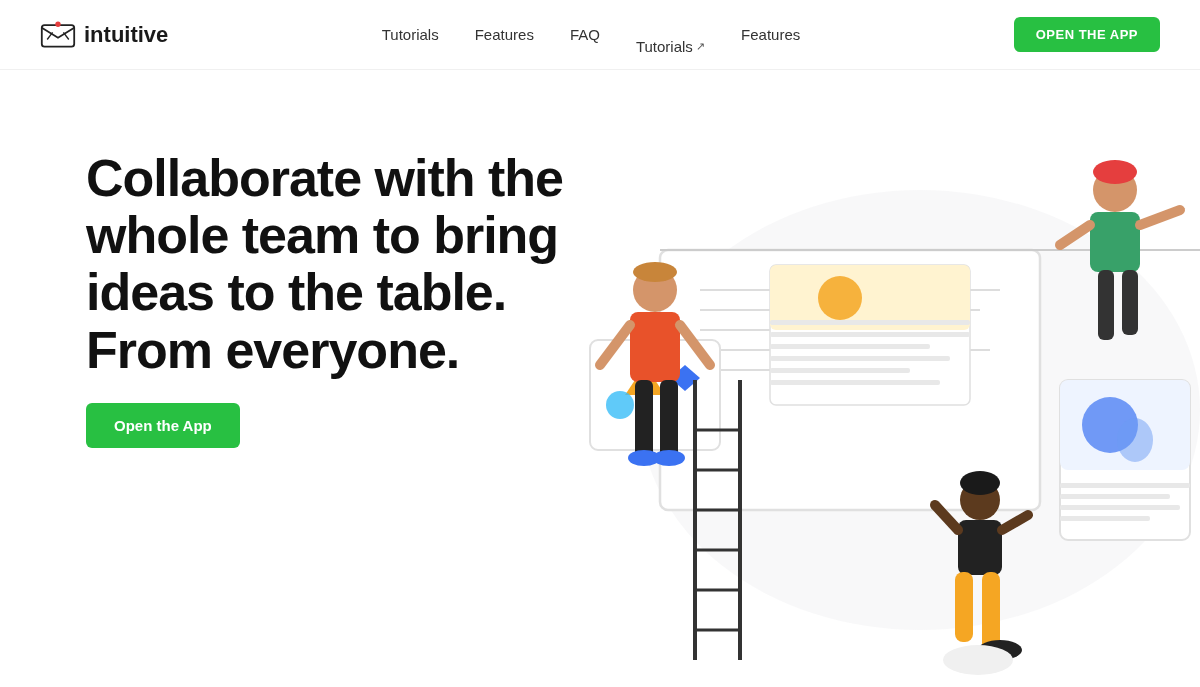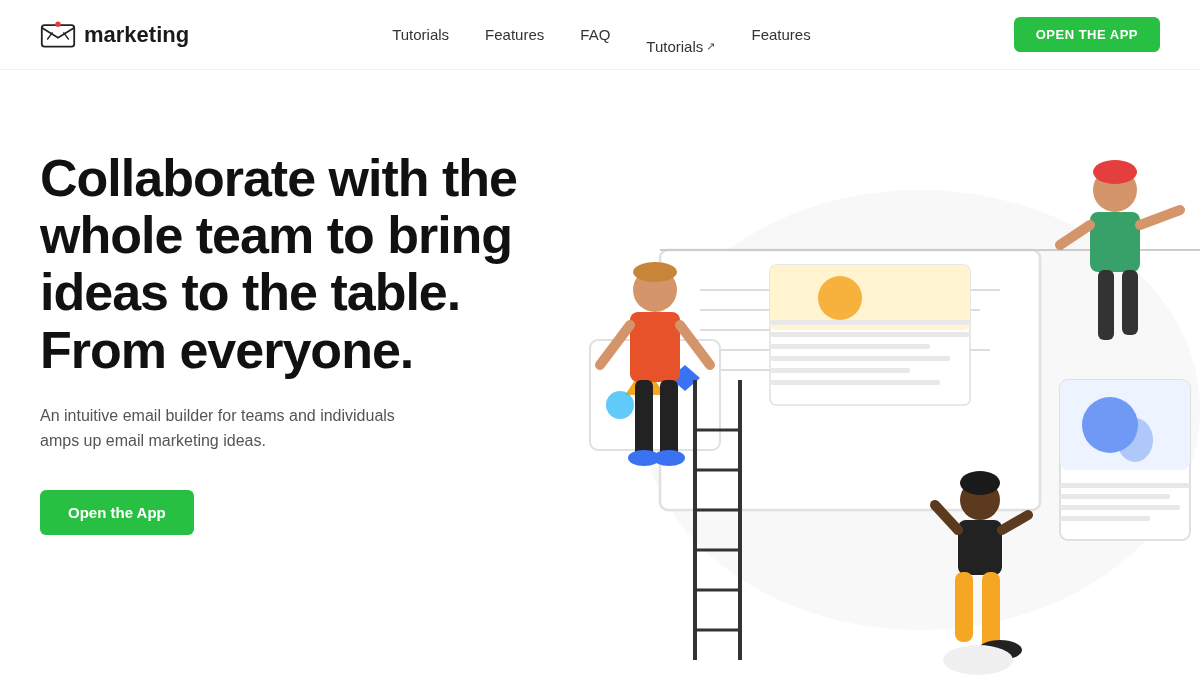--- a/index.html
+++ b/index.html
@@ -69,20 +69,21 @@
     }
 
     
     .hero {
       display: flex;
       align-items: flex-start;
       padding: 60px 40px 0 40px;
       height: calc(687px - 70px);
       position: relative;
       overflow: hidden;
+      margin-left: 46px;
     }
     .hero-text {
       max-width: 480px;
       padding-top: 20px;
       flex-shrink: 0;
       z-index: 2;
     }
     .hero-heading {
       font-size: 52px;
       font-weight: 800;
@@ -124,21 +125,21 @@
 <nav>
   <div class="logo">
     <svg class="logo-icon" viewBox="0 0 40 30" fill="none" xmlns="http://www.w3.org/2000/svg">
       <rect x="2" y="4" width="36" height="24" rx="3" fill="#fff" stroke="#222" stroke-width="2"></rect>
       <path d="M2 7 L20 18 L38 7" stroke="#222" stroke-width="2" fill="none"></path>
       <path d="M14 12 L8 20" stroke="#222" stroke-width="1.5"></path>
       <path d="M26 12 L32 20" stroke="#222" stroke-width="1.5"></path>
       <circle cx="20" cy="3" r="3" fill="#e53e3e"></circle>
       <path d="M18 3 Q20 1 22 3" fill="#e53e3e"></path>
     </svg>
-    <span>marketing</span>
+    <span>intuitive</span>
   </div>
 
   <ul class="nav-links">
     <li>
       <a href="#">Tutorials</a>
     </li>
     <li>
       <a href="#">Features</a>
     </li>
     <li>
@@ -154,21 +155,20 @@
       <a href="#">Features</a>
     </li>
   </ul>
 
   <button class="open-app-btn">OPEN THE APP</button>
 </nav>
 
 <section class="hero">
   <div class="hero-text">
     <h1 class="hero-heading">Collaborate with the whole team to bring ideas to the table. From everyone.</h1>
-    <p class="hero-sub">An intuitive email builder for teams and individuals amps up email marketing ideas.</p>
     <button class="hero-cta">Open the App</button>
   </div>
 
   <svg class="hero-illustration" viewBox="0 0 720 617" fill="none" xmlns="http://www.w3.org/2000/svg">
 
     <ellipse cx="420" cy="340" rx="280" ry="220" fill="#f5f5f7" opacity="0.7"></ellipse>
 
     <rect x="160" y="180" width="380" height="260" rx="8" fill="#fff" stroke="#e0e0e0" stroke-width="2.5"></rect>
 
     <line x1="200" y1="220" x2="500" y2="220" stroke="#ddd" stroke-width="2"></line>

